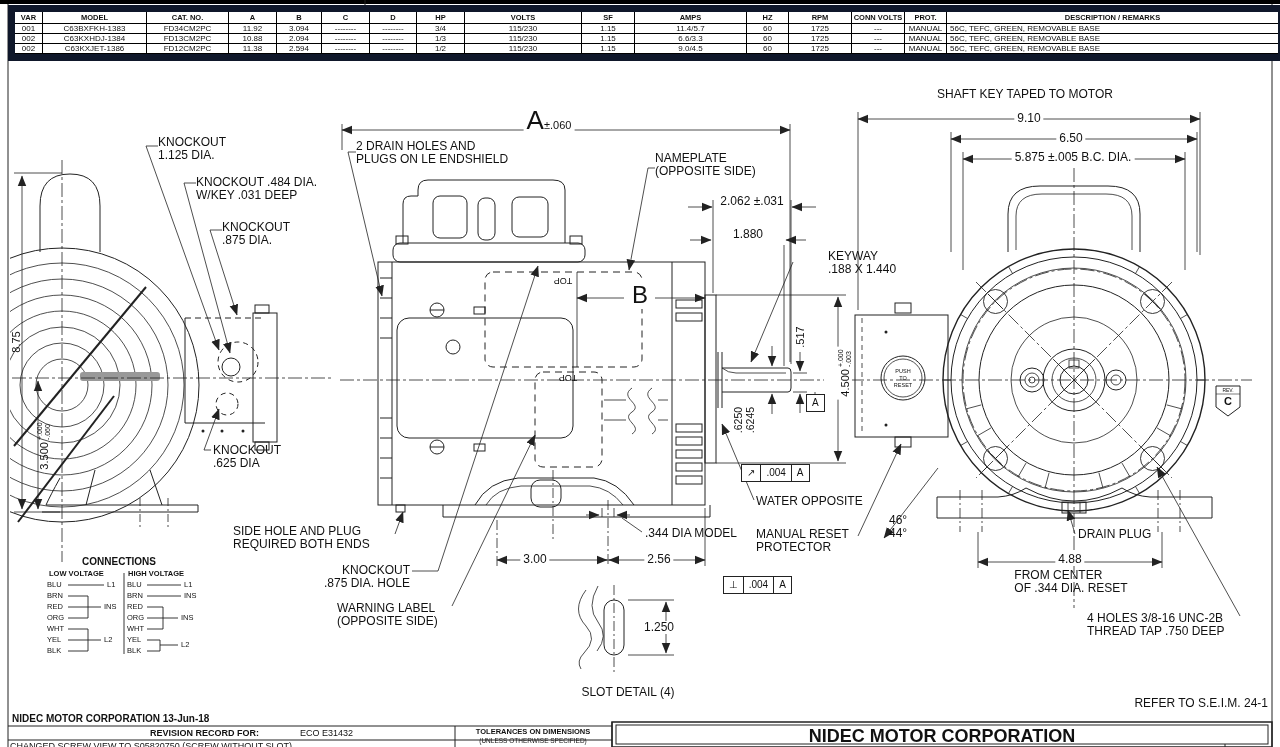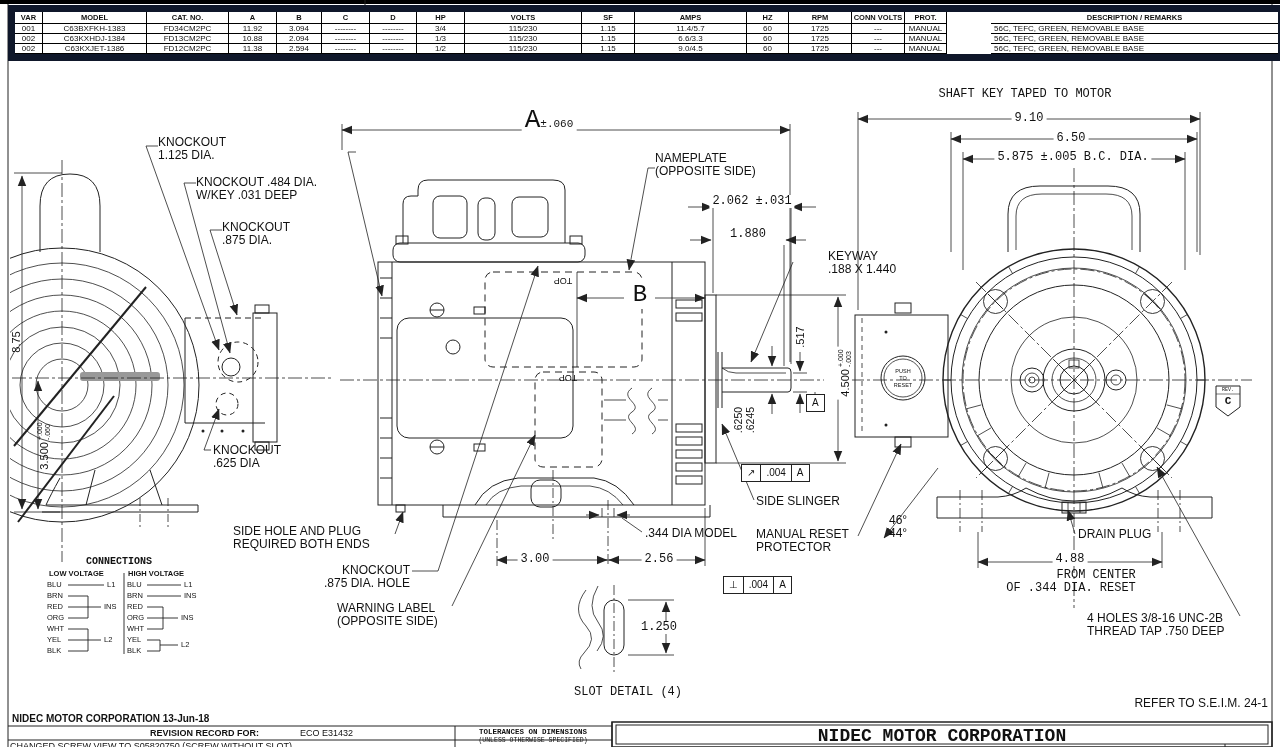--- a/index.html
+++ b/index.html
@@ -5,26 +5,26 @@
   html,body{margin:0;padding:0;background:#e8e8e8;}
   #page{position:relative;width:1280px;height:747px;background:#ffffff;overflow:hidden;
         font-family:"Liberation Sans",sans-serif;color:#111;}
   svg{position:absolute;left:0;top:0;}
   
   #spec-table{position:absolute;left:8px;top:5px;width:1263px;height:42px;
     display:grid;grid-template-columns:28px 104px 82px 48px 45px 48px 47px 48px 117px 53px 112px 42px 63px 53px 42px auto;
     grid-template-rows:12px 10px 10px 10px;border:7px solid #0f172a;background:#fff;font-size:8px;line-height:1;}
   .tcell{border-right:1px solid #000;border-bottom:1px solid #000;display:flex;align-items:center;
     justify-content:center;overflow:hidden;white-space:nowrap;padding:0 1px;}
-  .tcell:nth-child(16n){border-right:none;margin-left:44px;}
+  .tcell:nth-child(16n){border-right:none;}
   .th{font-weight:bold;font-size:7.5px;}
   .ldesc{justify-content:flex-start;padding-left:3px;}
   
   .lbl{position:absolute;font-size:12px;line-height:1.12;white-space:pre-line;color:#111;}
-  .c{transform:translateX(-50%);text-align:right;font-family:Liberation Mono, monospace;}
+  .c{transform:translateX(-50%);text-align:left;}
   .cc{transform:translate(-50%,-50%);text-align:center;}
   .v{transform:translate(-50%,-50%) rotate(-90deg);text-align:center;white-space:pre-line;}
   .ud{transform:translate(-50%,-50%) rotate(180deg);}
   .r{text-align:right;}
   .bg{background:#fff;padding:0 3px;}
   .s10{font-size:10px;} .s11{font-size:11px;} .s9{font-size:9px;}
   .b{font-weight:bold;}
   .big{font-size:26px;}
   .tol{display:inline-block;font-size:7px;line-height:1.05;white-space:pre;text-align:left;vertical-align:middle;margin-left:2px;}
   .dimrow{display:inline-flex;align-items:center;}
@@ -470,20 +470,22 @@
 <div class="lbl conn" style="left:127px;top:603px">RED</div>
 <div class="lbl conn" style="left:127px;top:614px">ORG</div>
 <div class="lbl conn" style="left:127px;top:625px">WHT</div>
 <div class="lbl conn" style="left:127px;top:636px">YEL</div>
 <div class="lbl conn" style="left:127px;top:647px">BLK</div>
 <div class="lbl conn" style="left:184px;top:581px">L1</div>
 <div class="lbl conn" style="left:184px;top:592px">INS</div>
 <div class="lbl conn" style="left:181px;top:614px">INS</div>
 <div class="lbl conn" style="left:181px;top:641px">L2</div>
 
+<div class="lbl" style="left:356px;top:140px">2 DRAIN HOLES AND
+PLUGS ON LE ENDSHIELD</div>
 <div class="lbl c bg" style="left:549px;top:106px"><span class="big">A</span><span class="s11">±.060</span></div>
 <div class="lbl" style="left:655px;top:152px">NAMEPLATE
 (OPPOSITE SIDE)</div>
 <div class="lbl c bg" style="left:640px;top:282px;font-size:24px">B</div>
 <div class="lbl c bg" style="left:752px;top:195px">2.062 ±.031</div>
 <div class="lbl c bg" style="left:748px;top:228px">1.880</div>
 <div class="lbl" style="left:828px;top:250px">KEYWAY
 .188 X 1.440</div>
 <div class="lbl v s11" style="left:800px;top:337px">.517</div>
 <div class="lbl v" style="left:745px;top:420px;font-size:10.5px">.6250
@@ -493,21 +495,21 @@
 -.003</span></span>
 </div>
 <div class="fcf" style="left:806px;top:394px">
       <span>A</span>
     </div>
 <div class="fcf" style="left:741px;top:464px">
   <span>↗</span>
   <span>.004</span>
   <span>A</span>
 </div>
-<div class="lbl" style="left:756px;top:495px">SIDE SLINGER</div>
+<div class="lbl" style="left:756px;top:495px">WATER OPPOSITE</div>
 <div class="lbl" style="left:756px;top:528px">MANUAL RESET
 PROTECTOR</div>
 <div class="lbl cc" id="ptr-label" style="left:903px;top:378px">PUSH
 TO
 RESET</div>
 <div class="lbl" style="left:889px;top:514px">46°
 44°</div>
 <div class="lbl" style="left:233px;top:525px">SIDE HOLE AND PLUG
 REQUIRED BOTH ENDS</div>
 <div class="lbl r" style="left:318px;top:564px;width:92px">KNOCKOUT

